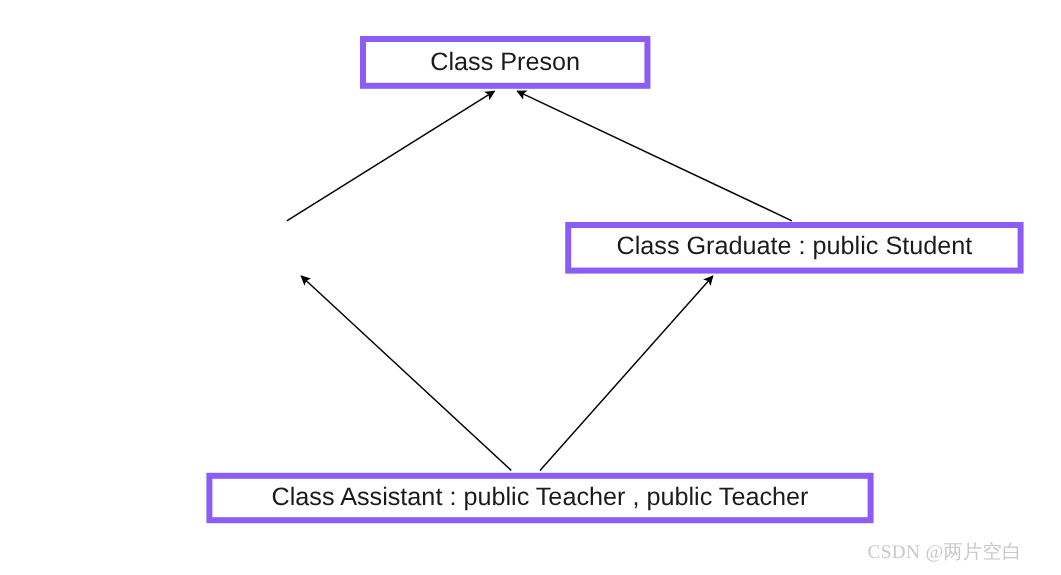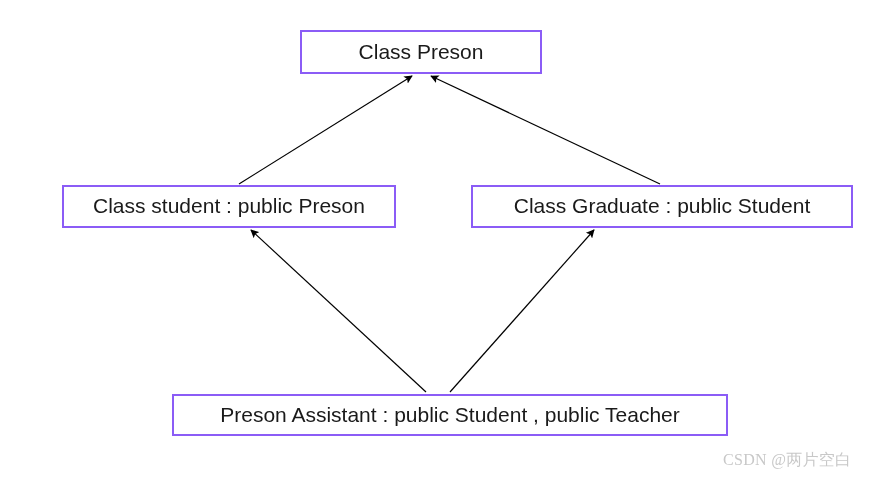--- a/index.html
+++ b/index.html
@@ -24,21 +24,21 @@
     position: absolute;
     left: 0;
     top: 0;
     width: 884px;
     height: 479px;
   }
   .class-box {
     position: absolute;
     box-sizing: border-box;
     background: #ffffff;
-    border: 2px solid #8b5cf6;
+    border: 5px solid #8b5cf6;
     display: flex;
     align-items: center;
     justify-content: center;
     color: #1a1a1a;
     font-family: "Liberation Sans", sans-serif;
     font-size: 21px;
     font-weight: 400;
     line-height: 1;
     white-space: nowrap;
     z-index: 2;
@@ -82,27 +82,24 @@
 
     <line x1="426" y1="392" x2="251" y2="230" stroke="#000000" stroke-width="1.2" marker-end="url(#arrow-head)"></line>
 
     <line x1="450" y1="392" x2="594" y2="230" stroke="#000000" stroke-width="1.2" marker-end="url(#arrow-head)"></line>
   </svg>
 
   <div class="class-box" id="box-person">
     <span class="box-label">Class Preson</span>
   </div>
 
-  <div class="class-box" id="box-student">
-    <span class="box-label">Class student : public Preson</span>
-  </div>
 
   <div class="class-box" id="box-graduate">
     <span class="box-label">Class Graduate : public Student</span>
   </div>
 
   <div class="class-box" id="box-assistant">
-    <span class="box-label">Preson Assistant : public Student , public Teacher</span>
+    <span class="box-label">Class Assistant : public Teacher , public Teacher</span>
   </div>
 
   <div id="watermark">CSDN @两片空白</div>
 
 </div>
 
 </body></html>

